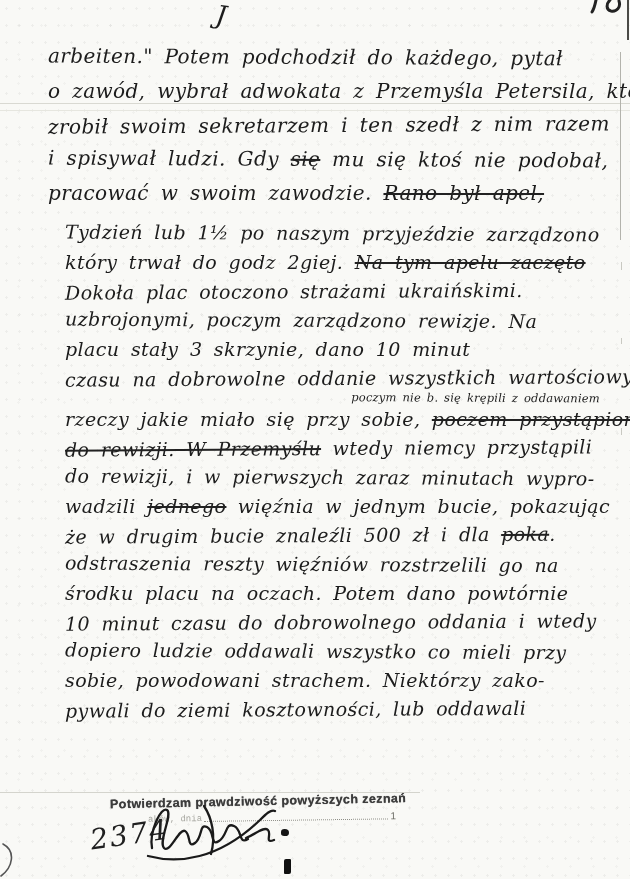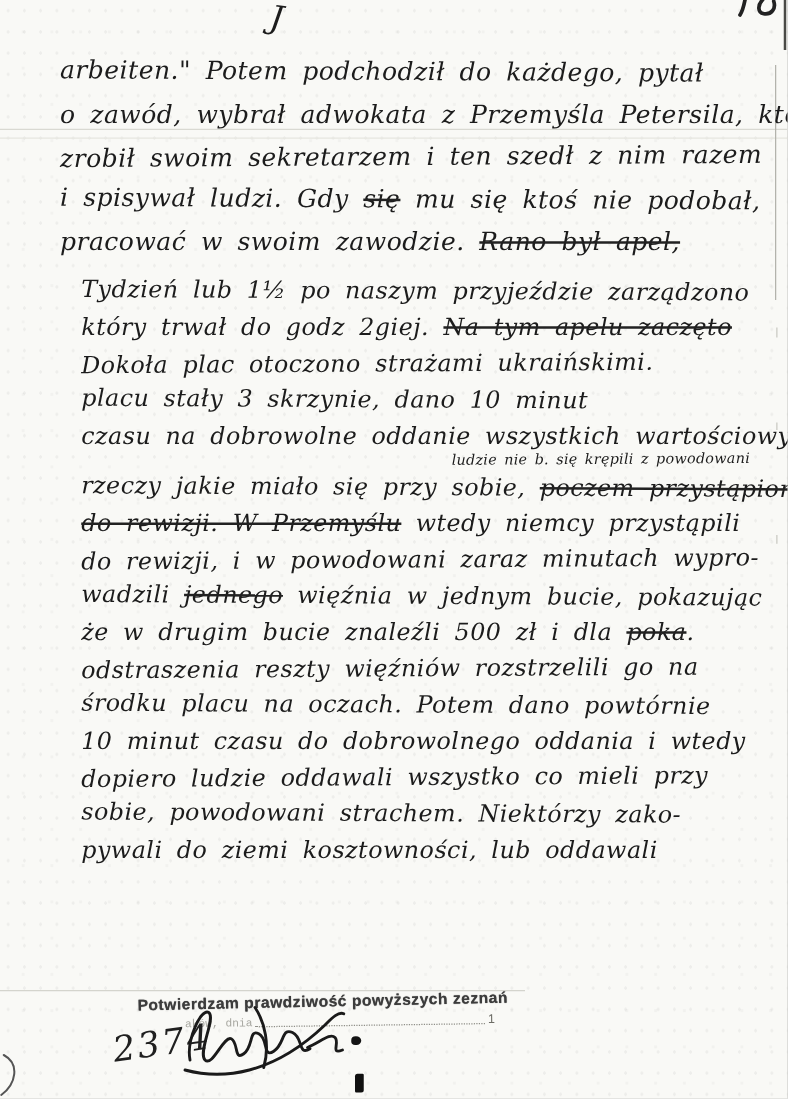--- a/index.html
+++ b/index.html
@@ -99,26 +99,27 @@
         <div class="line"><span class="">arbeiten." Potem podchodził do każdego, pytał</span></div>
         <div class="line"><span class="">o zawód, wybrał adwokata z Przemyśla Petersila, którego</span></div>
         <div class="line"><span class="">zrobił swoim sekretarzem i ten szedł z nim razem</span></div>
         <div class="line"><span class="">i spisywał ludzi. Gdy </span><span class="struck">się</span><span class=""> mu się ktoś nie podobał,</span></div>
         <div class="line"><span class="">pracować w swoim zawodzie. </span><span class="struck">Rano był apel,</span></div>
       </div>
       <div class="para para2">
         <div class="line"><span class="">Tydzień lub 1½ po naszym przyjeździe zarządzono</span></div>
         <div class="line"><span class="">który trwał do godz 2giej. </span><span class="struck">Na tym apelu zaczęto</span></div>
         <div class="line"><span class="">Dokoła plac otoczono strażami ukraińskimi.</span></div>
+        <div class="line"><span class="">uzbrojonymi, poczym zarządzono rewizje. Na</span></div>
         <div class="line"><span class="">placu stały 3 skrzynie, dano 10 minut</span></div>
         <div class="line"><span class="">czasu na dobrowolne oddanie wszystkich wartościowych</span></div>
-        <div class="line insertion"><span class="">ludzie nie b. się krępili z powodowani</span></div>
+        <div class="line insertion"><span class="">poczym nie b. się krępili z oddawaniem</span></div>
         <div class="line"><span class="">rzeczy jakie miało się przy sobie, </span><span class="struck">poczem przystąpiono</span></div>
         <div class="line"><span class="struck">do rewizji. W Przemyślu</span><span class=""> wtedy niemcy przystąpili</span></div>
-        <div class="line"><span class="">do rewizji, i w powodowani zaraz minutach wypro-</span></div>
+        <div class="line"><span class="">do rewizji, i w pierwszych zaraz minutach wypro-</span></div>
         <div class="line"><span class="">wadzili </span><span class="struck">jednego</span><span class=""> więźnia w jednym bucie, pokazując</span></div>
         <div class="line"><span class="">że w drugim bucie znaleźli 500 zł i dla </span><span class="struck">poka</span><span class="">.</span></div>
         <div class="line"><span class="">odstraszenia reszty więźniów rozstrzelili go na</span></div>
         <div class="line"><span class="">środku placu na oczach. Potem dano powtórnie</span></div>
         <div class="line"><span class="">10 minut czasu do dobrowolnego oddania i wtedy</span></div>
         <div class="line"><span class="">dopiero ludzie oddawali wszystko co mieli przy</span></div>
         <div class="line"><span class="">sobie, powodowani strachem. Niektórzy zako-</span></div>
         <div class="line"><span class="">pywali do ziemi kosztowności, lub oddawali</span></div>
       </div>
     </div>

